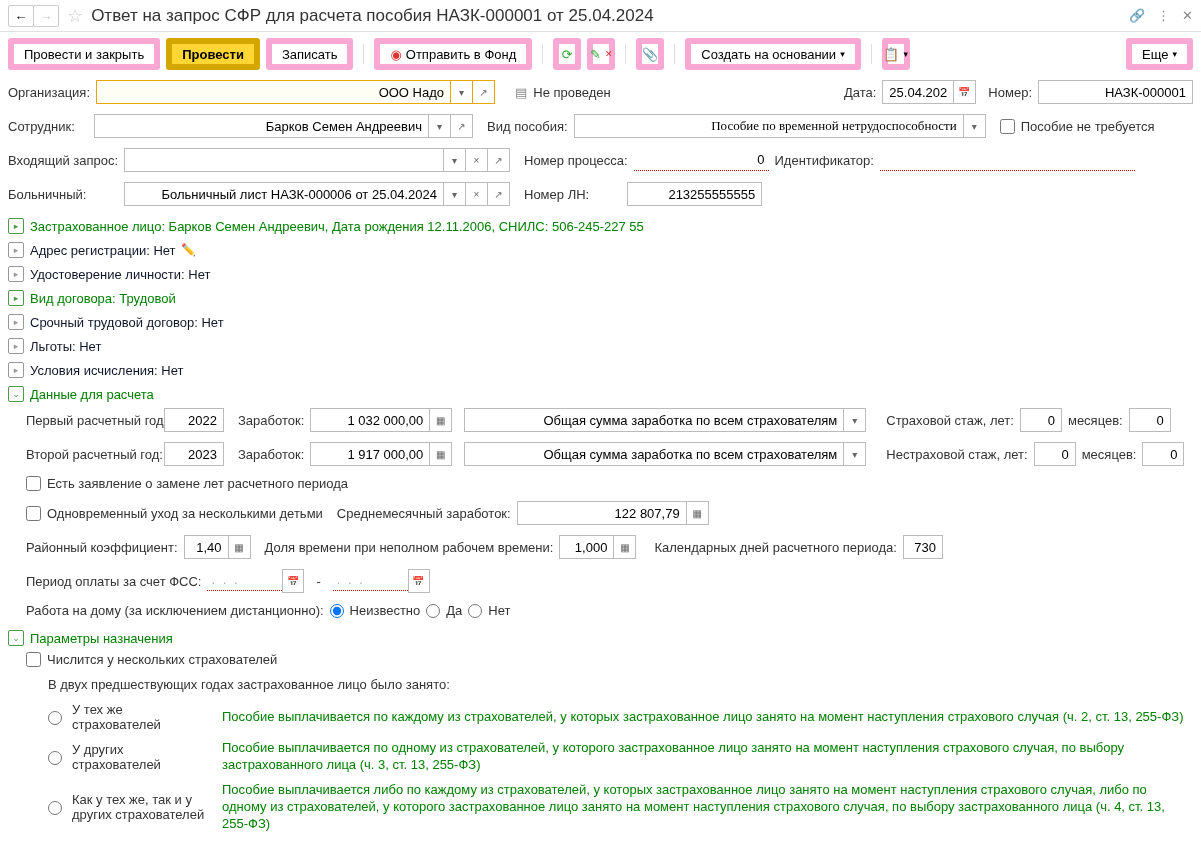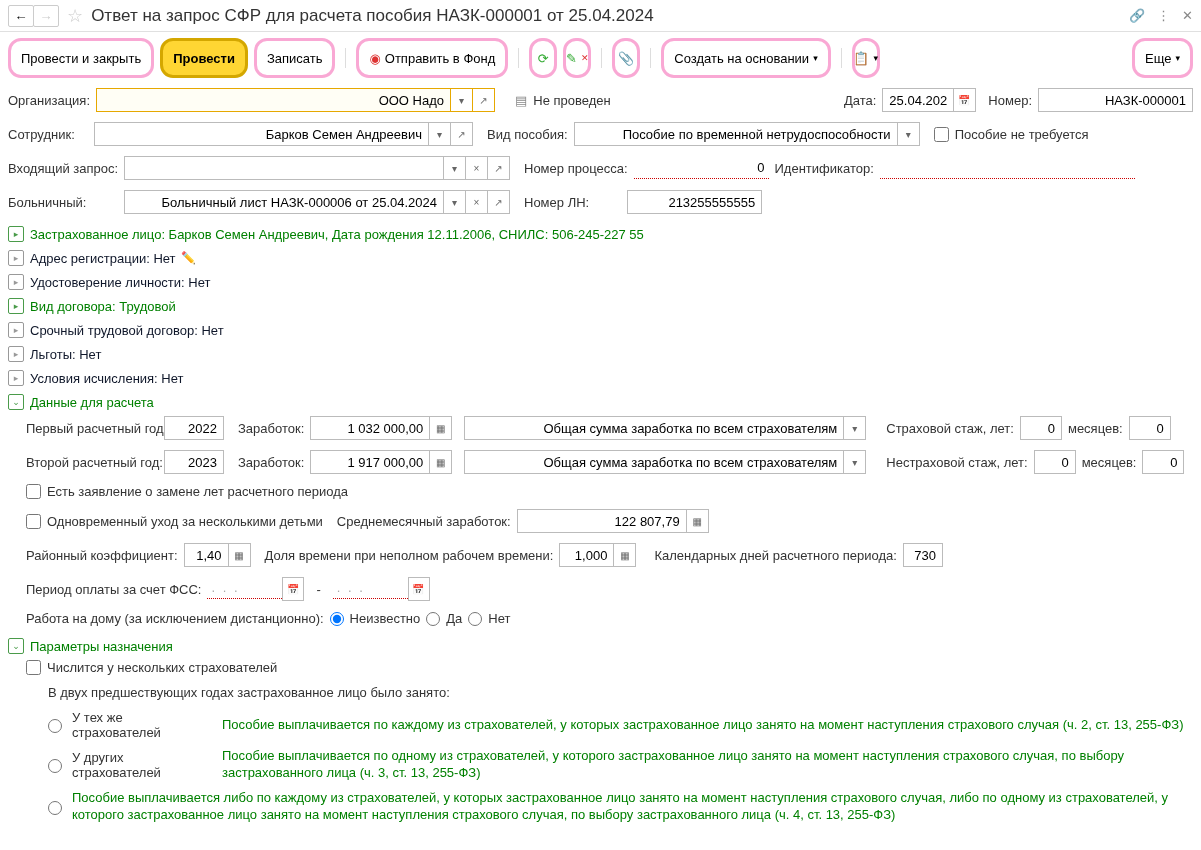--- a/index.html
+++ b/index.html
@@ -5,21 +5,21 @@
 * { box-sizing: border-box; margin: 0; padding: 0; }
 body { font-family: Arial, sans-serif; font-size: 13px; color: #333; background: #fff; overflow: hidden; }
 .window { width: 1201px; height: 850px; background: #fff; position: relative; display: flex; flex-direction: column; }
 .title-bar { display: flex; align-items: center; padding: 4px 8px; border-bottom: 1px solid #e0e0e0; height: 32px; }
 .nav-btn { width: 26px; height: 22px; border: 1px solid #ccc; background: #fff; display: inline-flex; align-items: center; justify-content: center; cursor: pointer; border-radius: 2px; }
 .nav-btn + .nav-btn { margin-left: -1px; }
 .star-icon { margin: 0 8px; color: #ccc; font-size: 18px; }
 .window-title { font-size: 17px; flex: 1; }
 .title-icons { display: flex; gap: 12px; align-items: center; color: #888; }
 .toolbar { display: flex; align-items: center; padding: 6px 8px; gap: 6px; flex-wrap: wrap; }
-.btn { height: 40px; padding: 0 10px; border: 3px solid #f9a8d4; background: #fff; cursor: pointer; border-radius: 13px; font-size: 13px; display: inline-flex; align-items: center; gap: 4px; }
+.btn { height: 32px; padding: 0 10px; border: 6px solid #f9a8d4; background: #fff; cursor: pointer; border-radius: 3px; font-size: 13px; display: inline-flex; align-items: center; gap: 4px; }
 .btn-yellow { background: #ffd633; border-color: #d4a700; font-weight: bold; }
 .btn-icon { width: 28px; padding: 0; justify-content: center; }
 .sep { width: 1px; height: 20px; background: #ddd; margin: 0 4px; }
 .spacer { flex: 1; }
 .form-area { padding: 4px 8px; overflow-y: auto; flex: 1; }
 .form-row { display: flex; align-items: center; margin-bottom: 10px; gap: 6px; flex-wrap: nowrap; }
 .label { font-size: 13px; white-space: nowrap; }
 .input-group { display: flex; align-items: stretch; }
 .input { height: 24px; border: 1px solid #bbb; padding: 0 6px; font-size: 13px; background: #fff; text-align: right; }
 .input-yellow { border: 1px solid #e6a800; background: #fffef5; }
@@ -117,21 +117,21 @@
 
     <div class="form-row">
       <span class="label" style="width:80px">Сотрудник:</span>
       <div class="input-group">
         <input class="input" style="width: 335px;" value="Барков Семен Андреевич">
         <button class="input-btn">▾</button>
         <button class="input-btn">↗</button>
       </div>
       <span class="label" style="margin-left:8px">Вид пособия:</span>
       <div class="input-group">
-        <input class="input" style="width: 324px;" value="Пособие по временной нетрудоспособности">
+        <input class="input" style="width: 390px; font-family: Liberation Serif, serif;" value="Пособие по временной нетрудоспособности">
         <button class="input-btn">▾</button>
       </div>
       <input type="checkbox" class="checkbox" style="margin-left: 8px;">
       <span class="label">Пособие не требуется</span>
     </div>
 
     <div class="form-row">
       <span class="label" style="width:110px">Входящий запрос:</span>
       <div class="input-group">
         <input class="input" style="width: 320px;">
@@ -306,19 +306,20 @@
           <span class="rlabel">У тех же страхователей</span>
           <span class="rdescr">Пособие выплачивается по каждому из страхователей, у которых застрахованное лицо занято на момент наступления страхового случая (ч. 2, ст. 13, 255-ФЗ)</span>
         </div>
         <div class="radio-option">
           <input type="radio" name="ins" class="radio" style="margin-top: 2px;">
           <span class="rlabel">У других страхователей</span>
           <span class="rdescr">Пособие выплачивается по одному из страхователей, у которого застрахованное лицо занято на момент наступления страхового случая, по выбору застрахованного лица (ч. 3, ст. 13, 255-ФЗ)</span>
         </div>
         <div class="radio-option">
           <input type="radio" name="ins" class="radio" style="margin-top: 2px;">
+          <span class="rlabel">Как у тех же, так и у других страхователей</span>
           <span class="rdescr">Пособие выплачивается либо по каждому из страхователей, у которых застрахованное лицо занято на момент наступления страхового случая, либо по одному из страхователей, у которого застрахованное лицо занято на момент наступления страхового случая, по выбору застрахованного лица (ч. 4, ст. 13, 255-ФЗ)</span>
         </div>
       </div>
     </div>
 
   </div>
 </div>
 
 </body></html>

